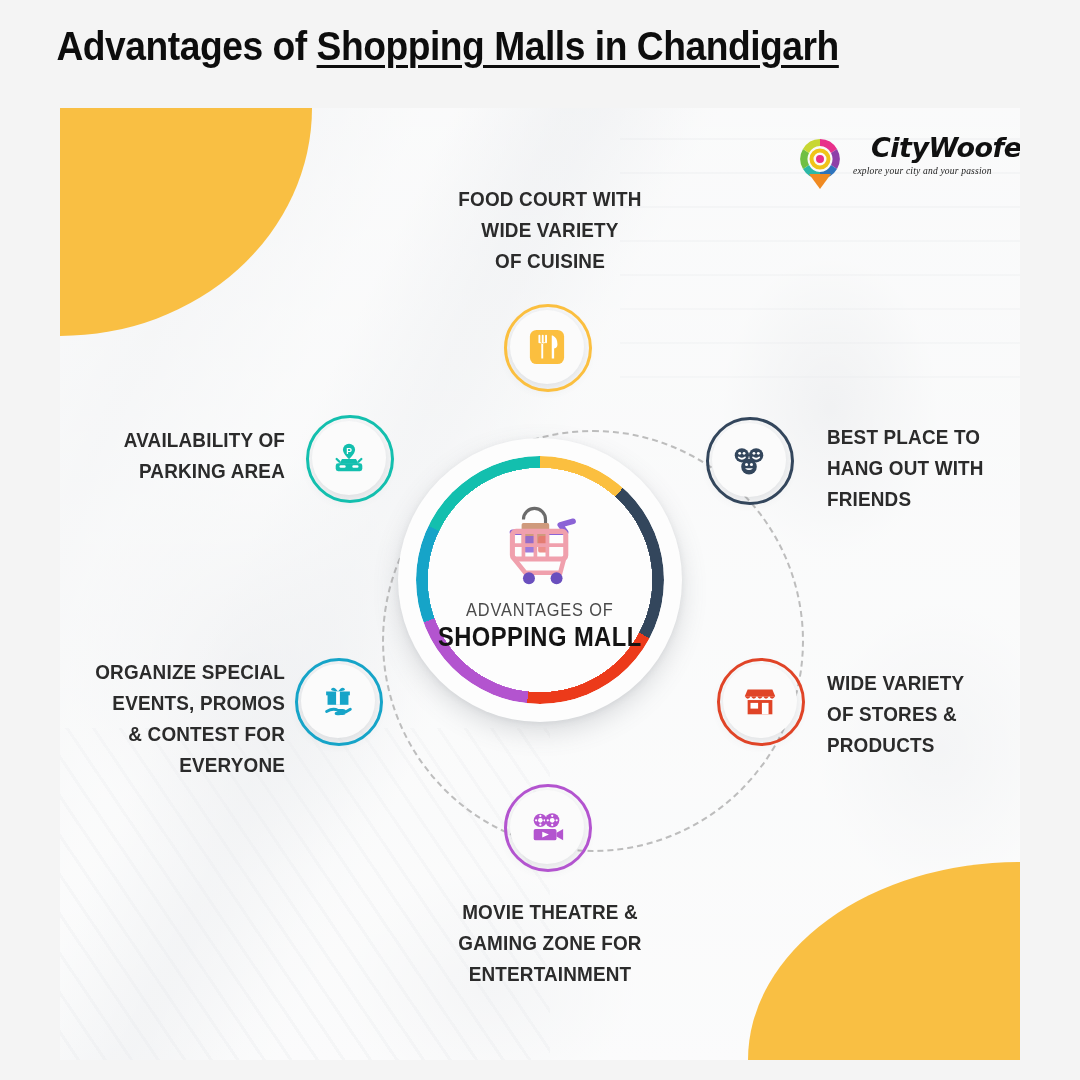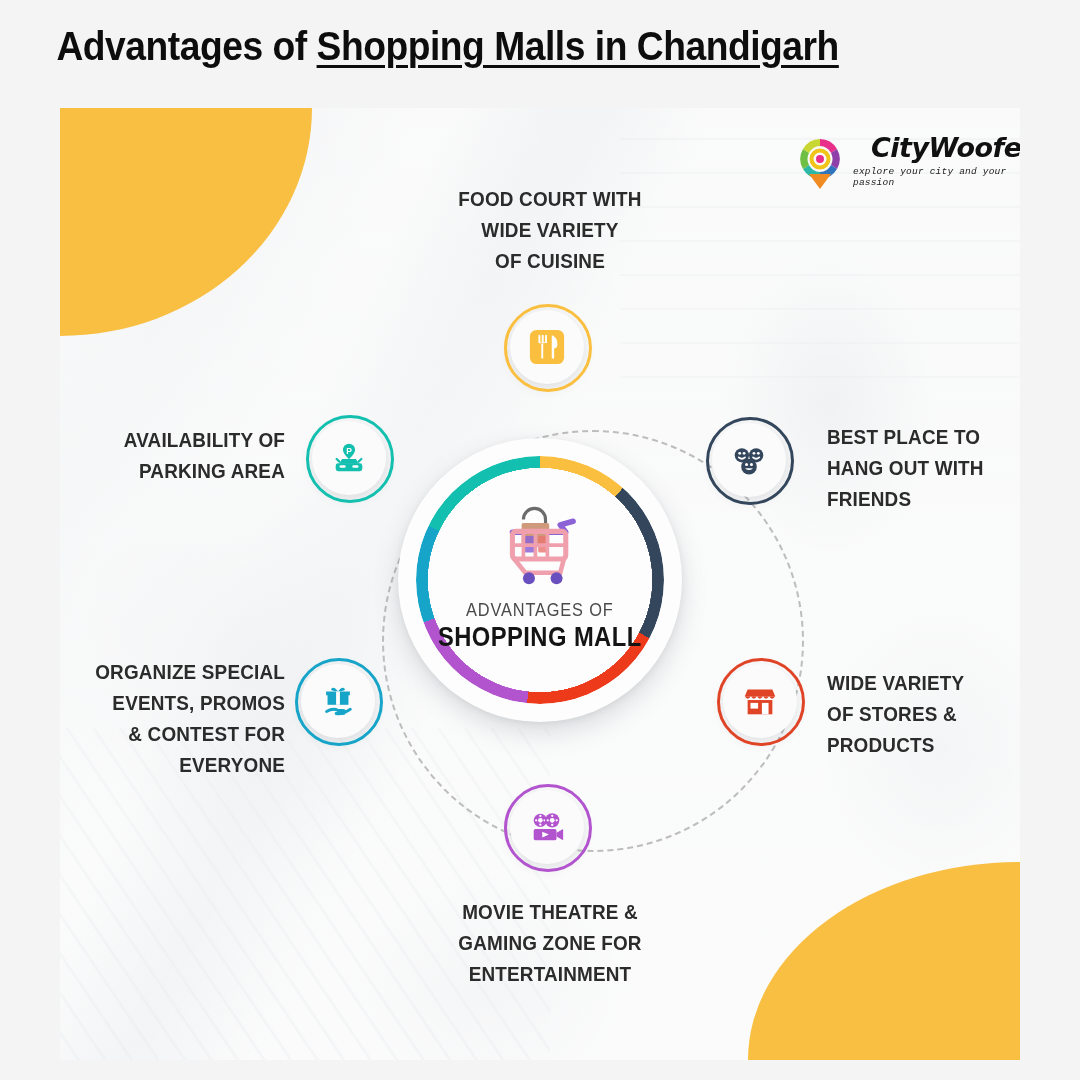--- a/index.html
+++ b/index.html
@@ -76,21 +76,21 @@
   
   .logo{position:absolute;left:733px;top:24px;width:200px;height:62px;}
   .logo-mark{position:absolute;left:0;top:2px;width:54px;height:58px;}
   .logo-text{position:absolute;left:60px;top:0px;}
   .logo-name{
     font-family:"DejaVu Sans", sans-serif;
     font-weight:700;font-size:27px;color:#111;letter-spacing:-.5px;
     font-style:italic;line-height:32px;margin-left:18px;
   }
   .logo-tag{
-    font-family:Liberation Mono, monospace;
+    font-family:Liberation Serif, serif;
     font-size:9.5px;color:#1a1a1a;letter-spacing:.2px;font-style:italic;
     margin-top:2px;
   }
 
   
   .dash-ring{
     position:absolute;left:322px;top:322px;width:418px;height:418px;
     border:2px dashed #bdbdbd;border-radius:50%;
   }
 

